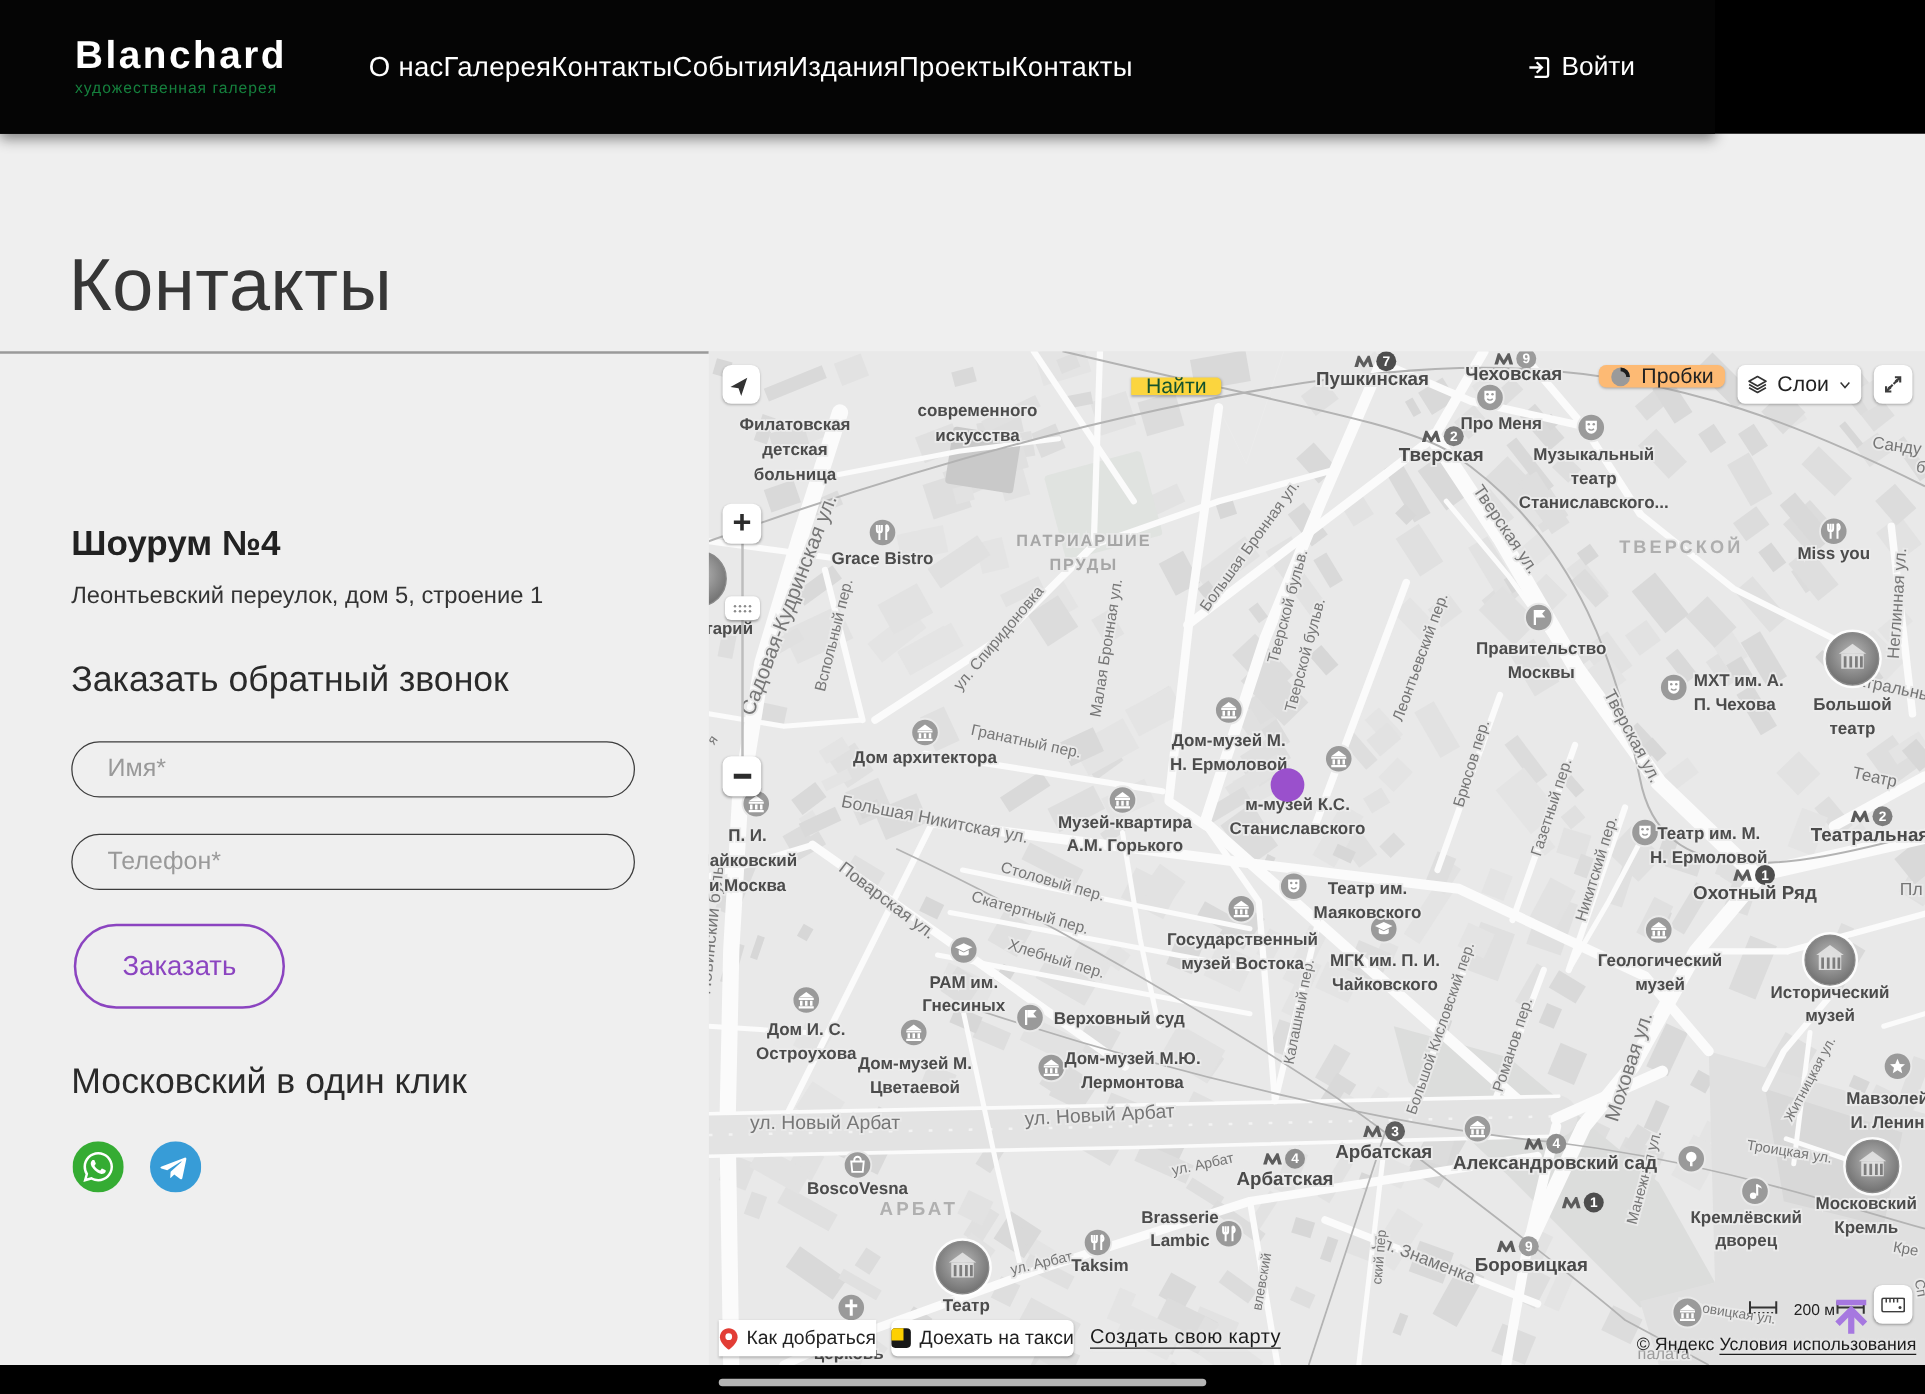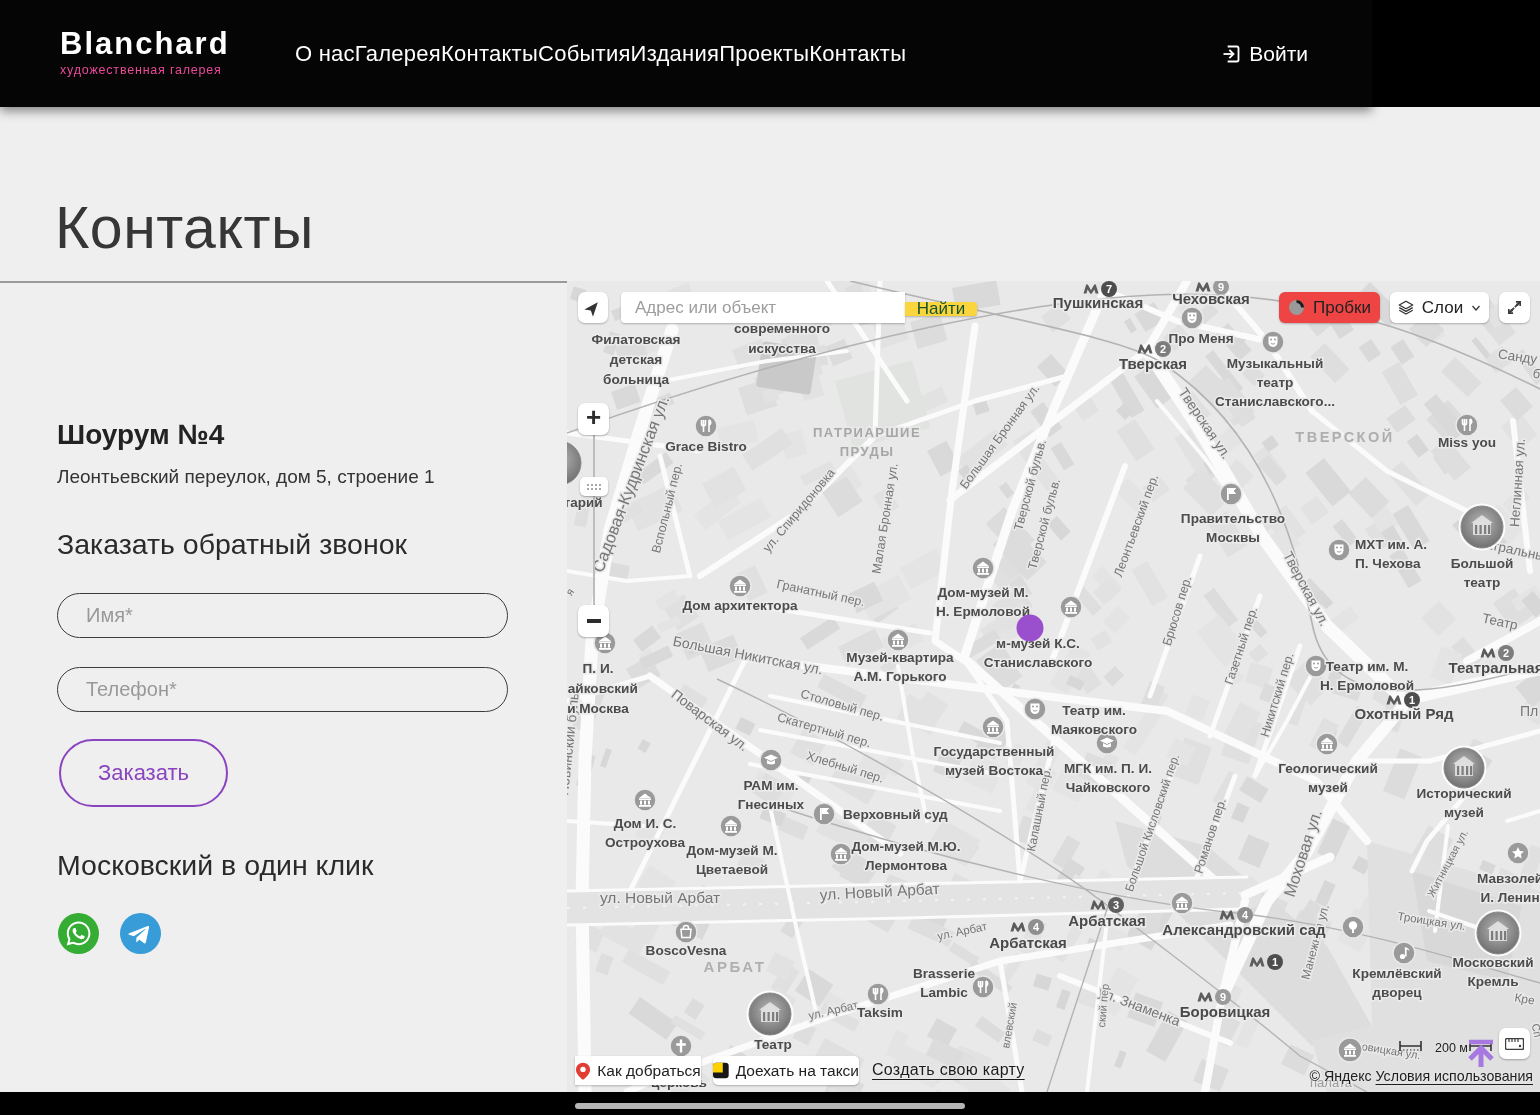--- a/index.html
+++ b/index.html
@@ -3,21 +3,21 @@
 <meta charset="utf-8">
 <title>Контакты</title>
 <style>
 * { margin:0; padding:0; box-sizing:border-box; }
 html,body { width:1540px; height:1115px; overflow:hidden; font-family:"Liberation Sans", sans-serif; background:#000; }
 .page { position:relative; width:1540px; height:1115px; background:#000; }
 
 header { position:absolute; top:0; left:0; width:1372px; height:107px; background:#050505; box-shadow:0 4px 10px rgba(0,0,0,.45); z-index:5; }
 .logo { position:absolute; left:60px; top:28px; color:#fff; }
 .logo .big { font-size:31px; font-weight:bold; letter-spacing:2px; line-height:1; }
-.logo .sub { font-size:12.5px; letter-spacing:0.8px; margin-top:4px; color:#ec4899; }
+.logo .sub { font-size:12.5px; letter-spacing:0.8px; margin-top:4px; color:#15803d; }
 nav { position:absolute; left:295px; top:0; height:107px; display:flex; align-items:center; }
 nav a { color:#fff; font-size:22px; letter-spacing:0.25px; text-decoration:none; }
 .login { position:absolute; right:64px; top:0; height:107px; display:flex; align-items:center; gap:8px; color:#fff; font-size:21px; }
 
 .content { position:absolute; top:107px; left:0; width:1540px; height:985px; background:#efefef; }
 h1.pagetitle { position:absolute; left:55px; top:87px; font-size:59px; font-weight:400; color:#363636; letter-spacing:.5px; }
 
 .panel { position:absolute; left:0; top:174px; width:567px; height:811px; background:#efefef; border-top:2px solid #9a9a9a; }
 .panel h2 { font-size:28px; color:#222; font-weight:bold; }
 .p-show { position:absolute; left:57px; top:136px; }
@@ -1040,23 +1040,22 @@
           </g>
 <text x="658" y="736" font-size="15" font-weight="bold" fill="#4a4a4a" text-anchor="middle" stroke="#ebebeb" stroke-width="3" paint-order="stroke">Боровицкая</text>
 <circle cx="463" cy="347" r="13.5" fill="#9a50cc"></circle>
 </svg>
 
 <div style="position:absolute;left:11px;top:11px;width:30px;height:31px;background:#fff;border-radius:7px;box-shadow:0 1px 2px rgba(0,0,0,.25);display:flex;align-items:center;justify-content:center">
   <svg width="18" height="18" viewBox="0 0 24 24">
             <path d="M12 2 L19.5 21 L12 16.5 L4.5 21 Z" fill="#333" transform="rotate(40 12 12)"></path>
           </svg>
 </div>
-<div style="position:absolute;left:54px;top:11px;width:284px;height:31px;background:#fff;border-radius:4px 0 0 4px;box-shadow:0 1px 2px rgba(0,0,0,.25);display:flex;align-items:center;padding-left:14px;font-size:17px;color:#9d9d9d">Адрес или объект</div>
 <div style="position:absolute;left:338px;top:21px;width:72px;height:14px;background:#fbd53e;border-radius:0 4px 4px 0;box-shadow:0 1px 2px rgba(0,0,0,.25);display:flex;align-items:center;justify-content:center;font-size:17px;color:#14532d">Найти</div>
-<div style="position:absolute;left:712px;top:11px;width:101px;height:31px;background:#ef4444;border-radius:6px;box-shadow:0 1px 2px rgba(0,0,0,.25);display:flex;align-items:center;justify-content:center;gap:8px;font-size:17px;color:#222">
+<div style="position:absolute;left:712px;top:11px;width:101px;height:18px;background:#fdba74;border-radius:6px;box-shadow:0 1px 2px rgba(0,0,0,.25);display:flex;align-items:center;justify-content:center;gap:8px;font-size:17px;color:#222">
   <svg width="17" height="17" viewBox="0 0 17 17">
             <circle cx="8.5" cy="8.5" r="7.5" fill="#9a9a9a"></circle>
             <path d="M8.5 1 a7.5 7.5 0 0 1 7.5 7.5 L13 8.5 A4.5 4.5 0 0 0 8.5 4 Z" fill="#1c1c1c"></path>
           </svg>
   <span>Пробки</span>
 </div>
 <div style="position:absolute;left:823px;top:11px;width:99px;height:31px;background:#fff;border-radius:6px;box-shadow:0 1px 2px rgba(0,0,0,.25);display:flex;align-items:center;justify-content:center;gap:7px;font-size:17px;color:#222">
   <svg width="18" height="18" viewBox="0 0 24 24" fill="none" stroke="#333" stroke-width="1.8" stroke-linejoin="round">
             <path d="M12 3 L21 8 L12 13 L3 8 Z"></path>
             <path d="M3 11.5 L12 16.5 L21 11.5"></path>

